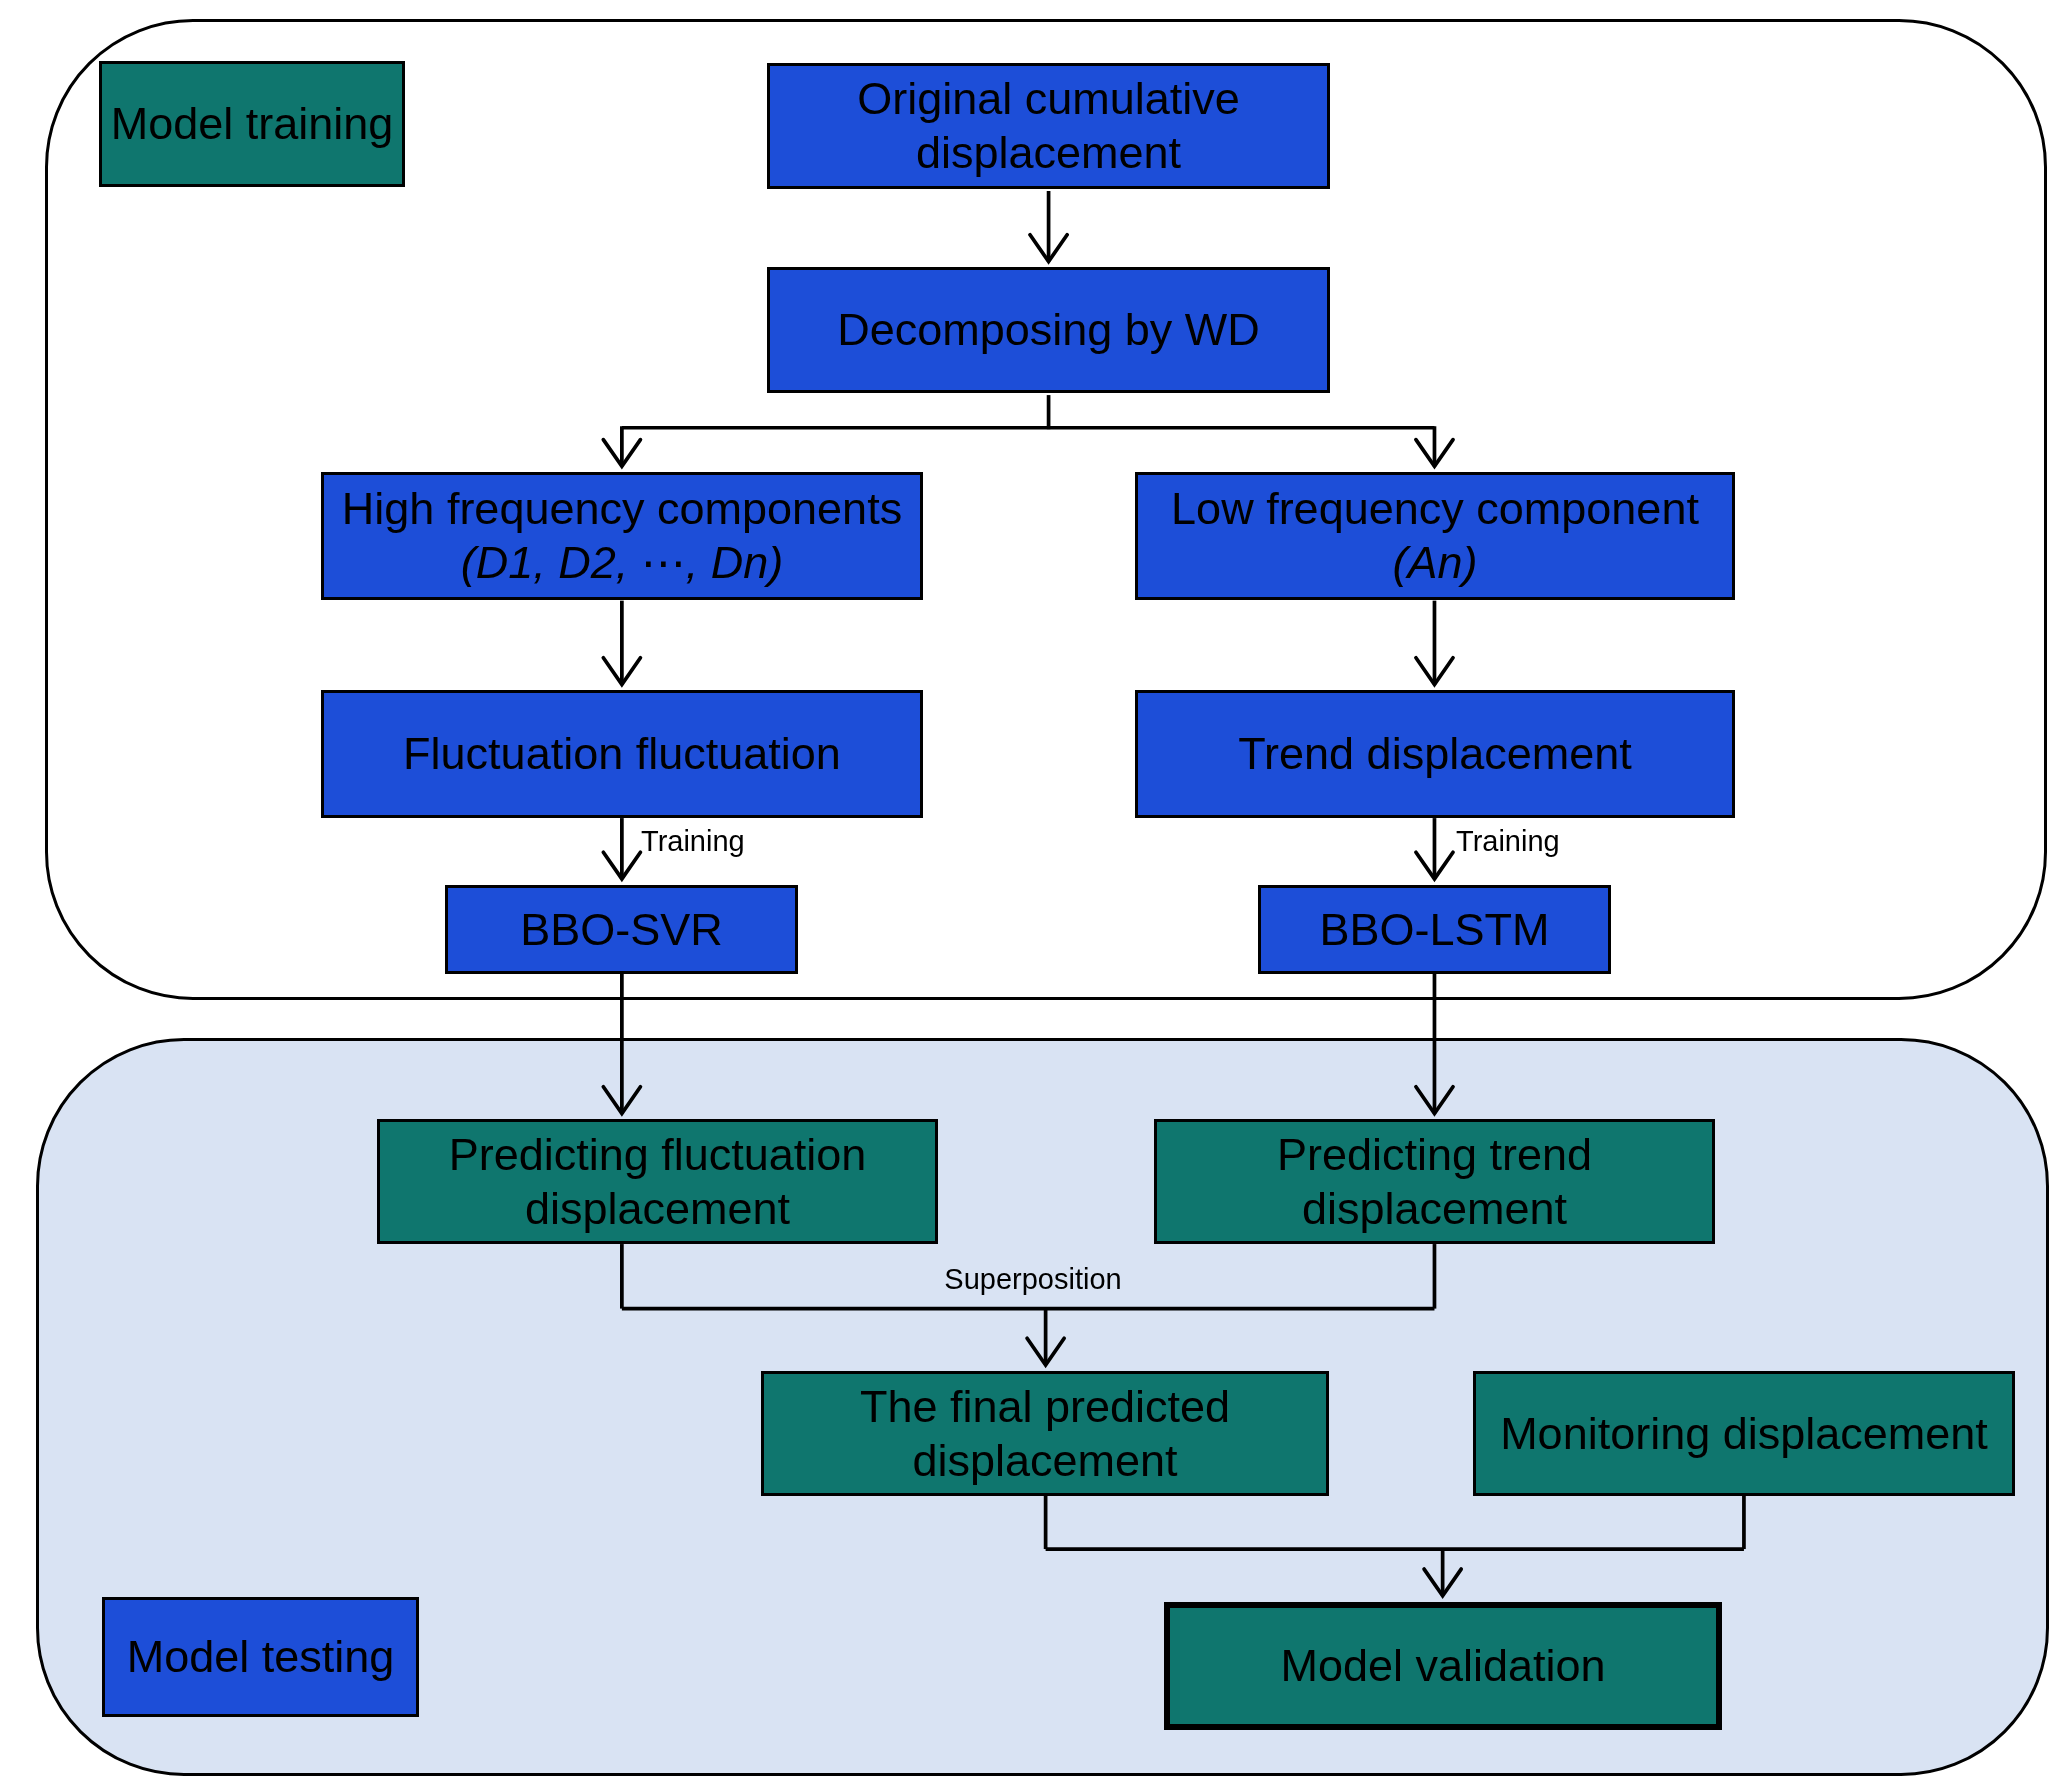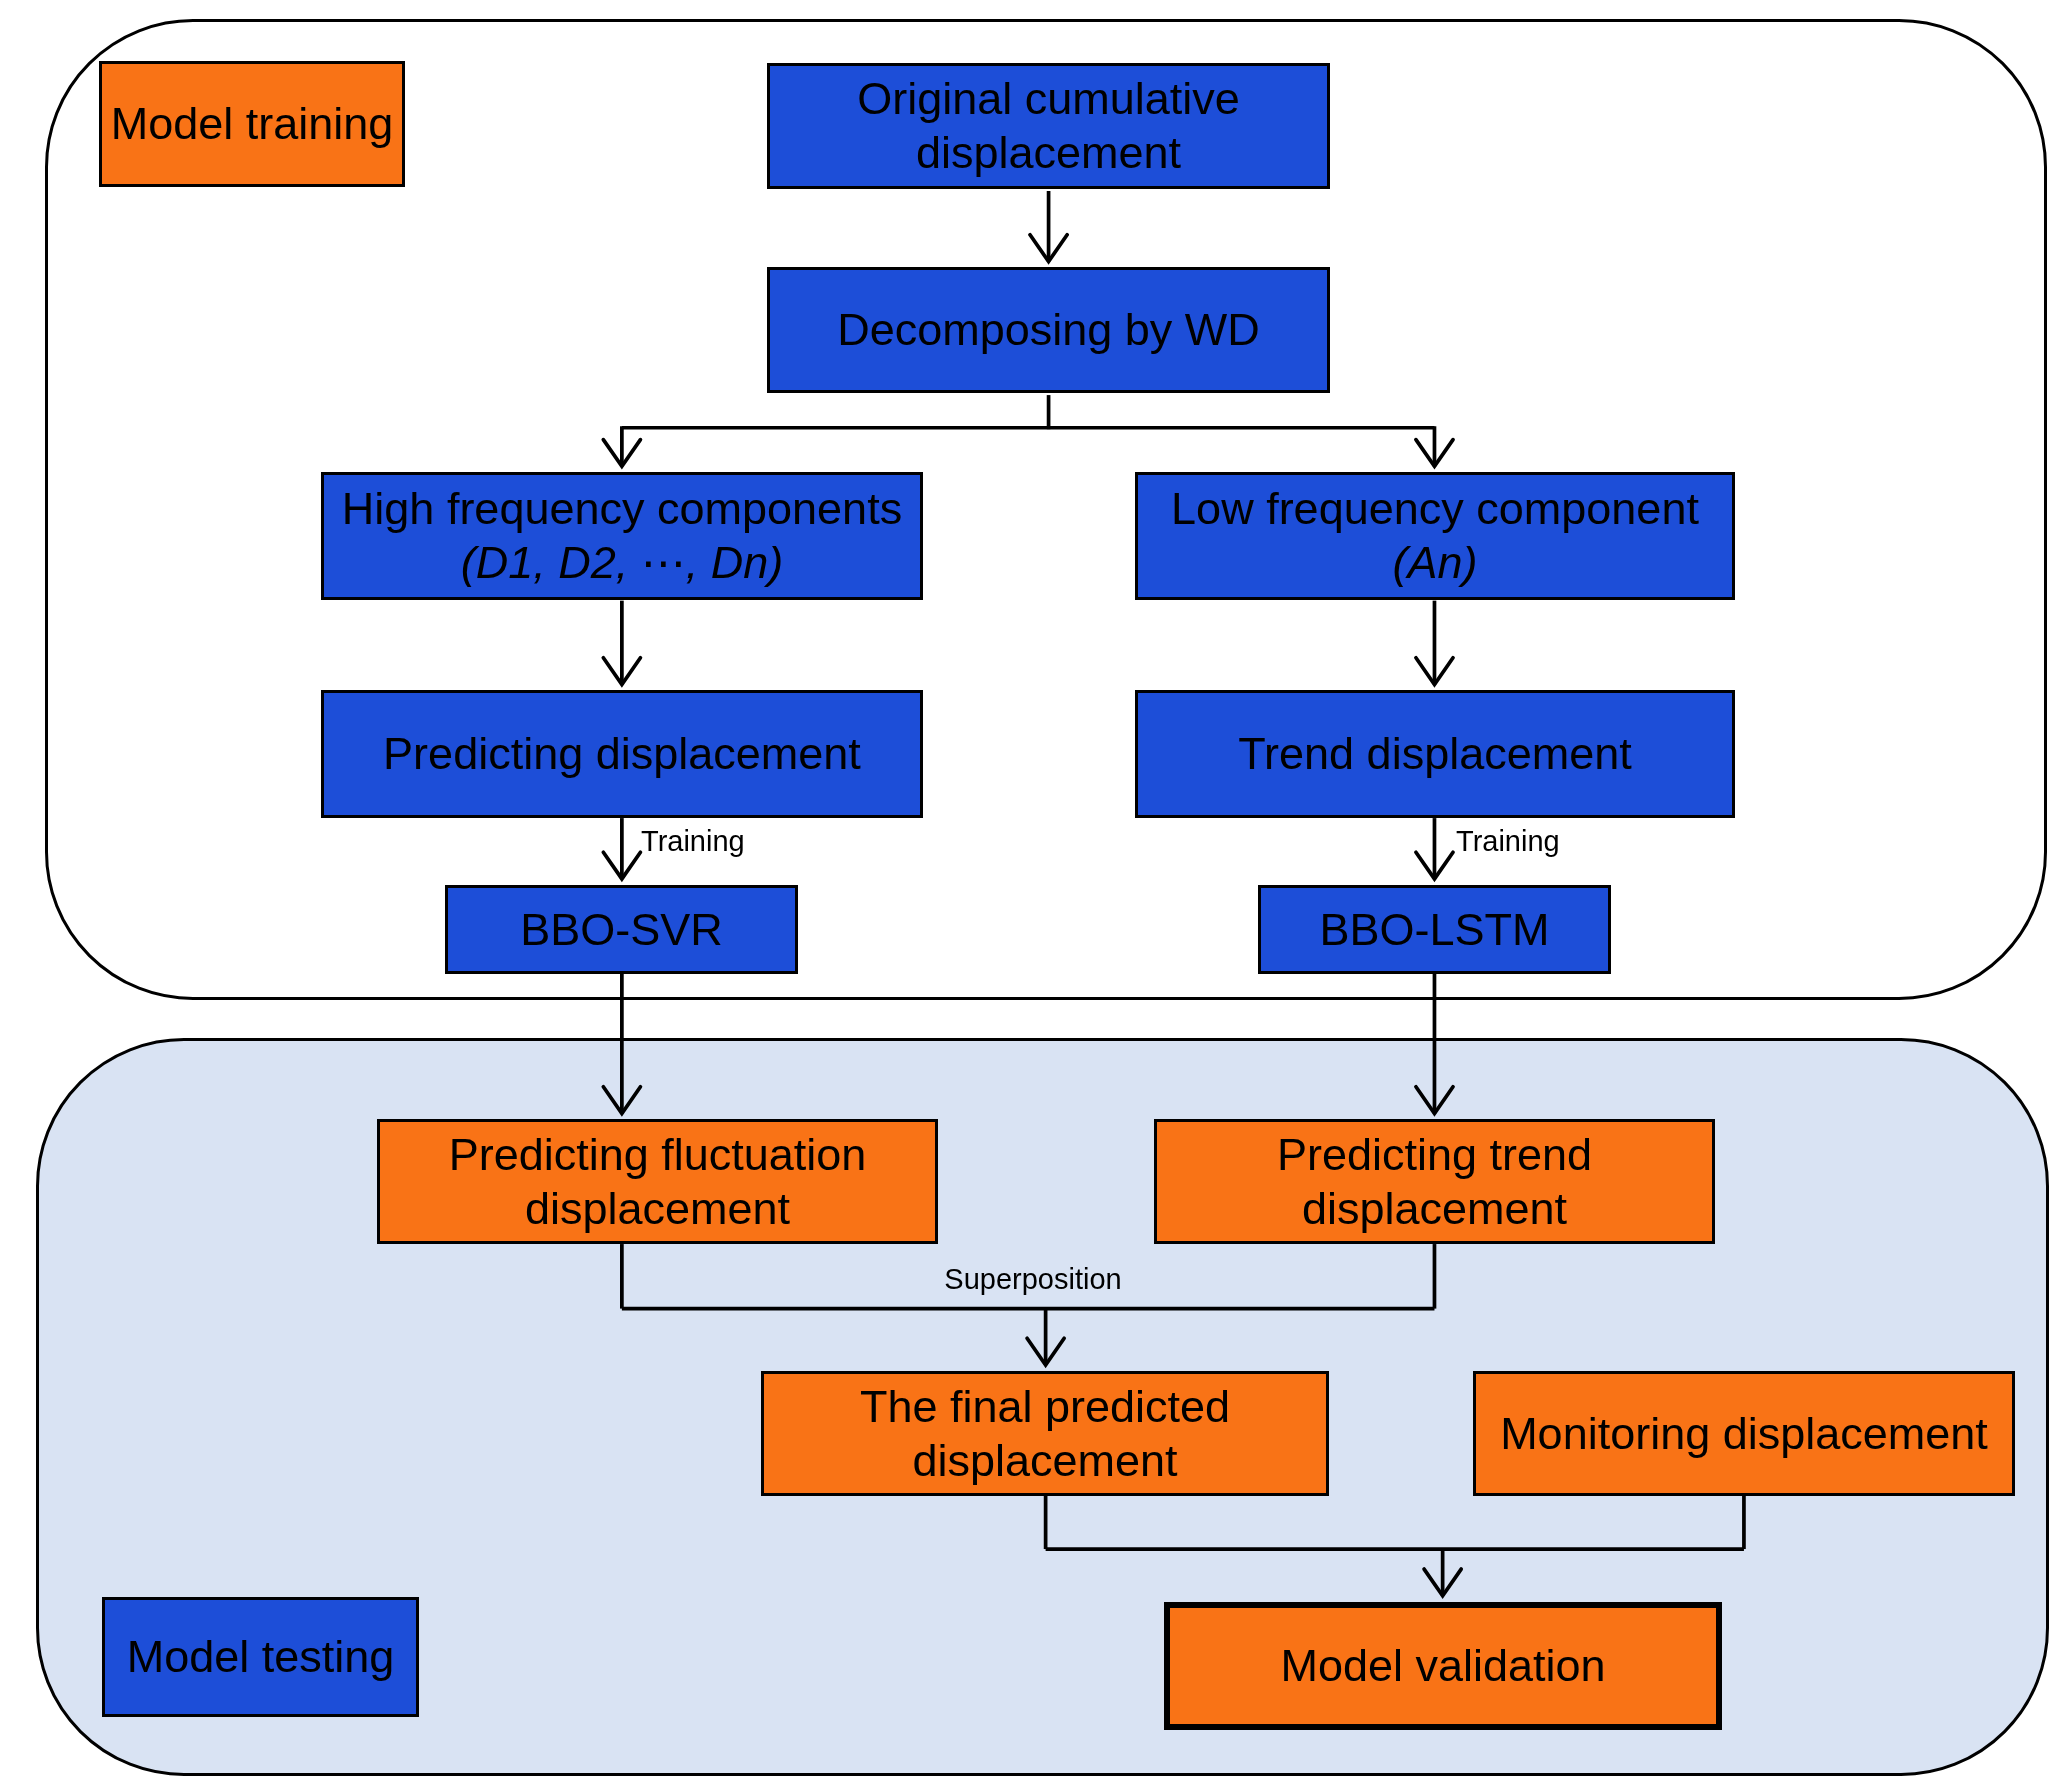--- a/index.html
+++ b/index.html
@@ -35,21 +35,21 @@
     background: #1d4ed8;
     display: flex;
     flex-direction: column;
     align-items: center;
     justify-content: center;
     text-align: center;
     font-size: 45px;
     line-height: 54px;
     z-index: 3;
   }
-  .node.blue { background: #f97316; }
+  .node.blue { background: #0f766e; }
   .node.thick { border-width: 6.7px; }
   .node .it { font-style: italic; }
   .edge-label {
     position: absolute;
     font-size: 29px;
     line-height: 53px;
     white-space: nowrap;
     z-index: 3;
   }
   .edge-label.centered { transform: translateX(-50%); }
@@ -111,21 +111,21 @@
     <span>High frequency components</span>
     <span class="it">(D1, D2, ⋯, Dn)</span>
   </div>
 
   <div class="node" style="left:1135px; top:472px; width:600px; height:128px;">
     <span>Low frequency component</span>
     <span class="it">(An)</span>
   </div>
 
   <div class="node" style="left:321px; top:690px; width:602px; height:128px;">
-    <span>Predicting displacement</span>
+    <span>Fluctuation fluctuation</span>
   </div>
 
   <div class="node" style="left:1135px; top:690px; width:600px; height:128px;">
     <span>Trend displacement</span>
   </div>
 
   <div class="node" style="left:445px; top:885px; width:353px; height:89px;">
     <span>BBO-SVR</span>
   </div>
 

